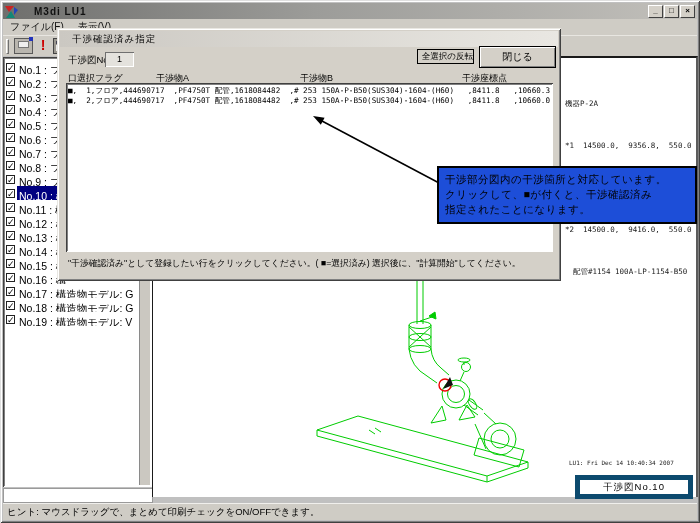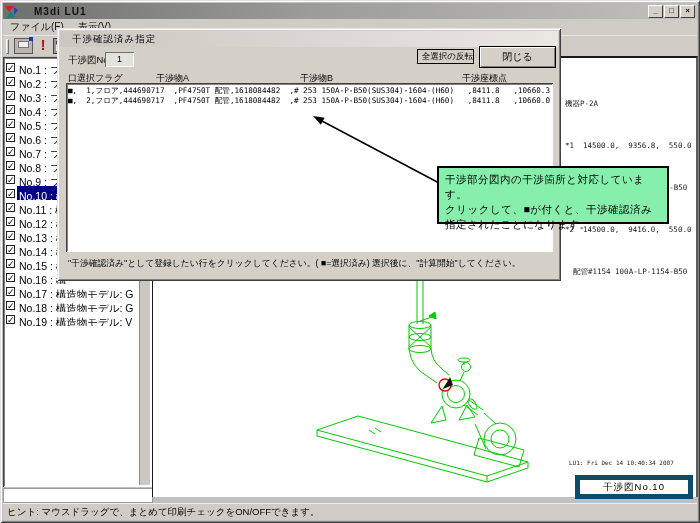--- a/index.html
+++ b/index.html
@@ -65,21 +65,21 @@
     border:1px solid #000;font-size:8.5px;line-height:13px;text-align:right;color:#000;padding:0;}
   .btn-close{position:absolute;left:422px;top:18px;width:77px;height:22px;background:#d4d0c8;
     border:1px solid #000;box-shadow:inset 1px 1px #fff,inset -1px -1px #808080;
     font-size:10px;text-align:center;color:#000;padding:0;}
   .col-h{position:absolute;top:44px;font-size:9px;color:#000;}
   .dlg-list{position:absolute;left:9px;top:55px;width:487px;height:169px;background:#fff;
     box-shadow:inset 1px 1px #404040,inset -1px -1px #fff,inset 2px 2px #808080;padding:3px 2px;overflow:hidden;}
   .dlg-row{font-family:"DejaVu Sans Mono",monospace;font-size:7.6px;line-height:10px;color:#000;white-space:pre;}
   .dlg-instr{position:absolute;left:11px;top:230px;font-size:8.8px;color:#000;white-space:nowrap;}
   
-  .callout{position:absolute;left:437px;top:166px;width:232px;height:58px;background:#86efac;
+  .callout{position:absolute;left:437px;top:166px;width:260px;height:58px;background:#1d4ed8;
     border:2px solid #000;z-index:30;padding:4px 6px;font-size:10.5px;line-height:15px;color:#000;letter-spacing:0.5px;}
   .arrowlayer{position:absolute;left:0;top:0;width:700px;height:523px;z-index:25;pointer-events:none;}
   
   .statusbar{position:absolute;left:3px;top:503px;right:3px;height:17px;background:#cfccc5;
     border-top:1px solid #f0efec;font-size:9.5px;color:#000;display:flex;align-items:center;padding-left:4px;}
 </style>
 </head>
 <body>
 
 <div class="window">

